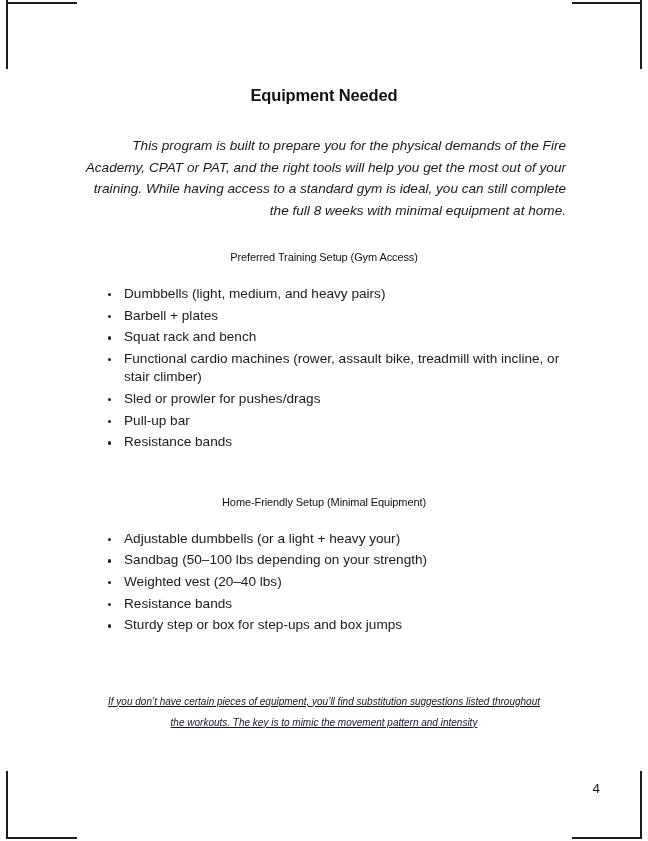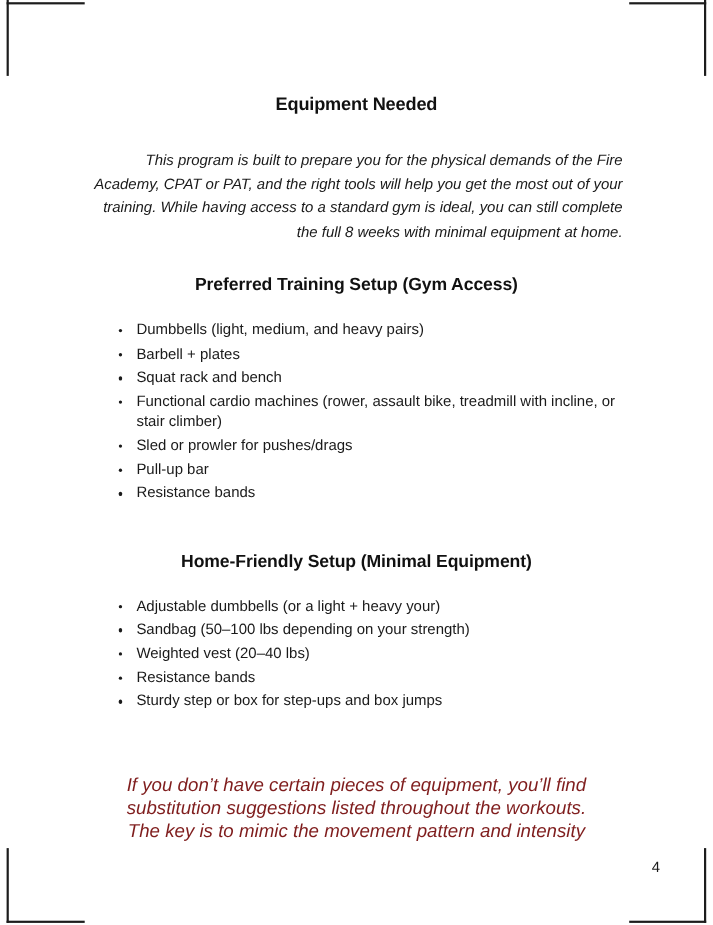--- a/index.html
+++ b/index.html
@@ -67,22 +67,22 @@
     font-style: italic;
     font-size: 13.6px;
     line-height: 21.5px;
     margin: 0 0 30px 0;
     padding: 0 4px;
     color: #1a1a1a;
   }
 
   .section-heading {
     text-align: center;
-    font-size: 16px;
-    font-weight: bold;
+    font-size: 11px;
+    font-weight: normal;
     letter-spacing: -0.1px;
     margin: 0 0 22px 0;
     color: #111111;
   }
 
   .section-heading.second {
     margin-top: 44px;
     text-align: center;
   }
 
@@ -108,25 +108,26 @@
     top: 8px;
     width: 3.4px;
     height: 3.4px;
     border-radius: 50%;
     background: #1a1a1a;
   }
 
   .closing-note {
     text-align: center;
     font-style: italic;
-    font-size: 17px;
+    font-size: 10px;
     line-height: 21px;
     margin: 56px 0 0 0;
     padding: 0 30px;
-    color: #7f1d1d;
+    color: #0f172a;
+    text-decoration: underline;
   }
 
   .page-number {
     position: absolute;
     right: 48px;
     top: 781px;
     font-size: 13.5px;
     color: #1a1a1a;
     text-align: right;
   }

